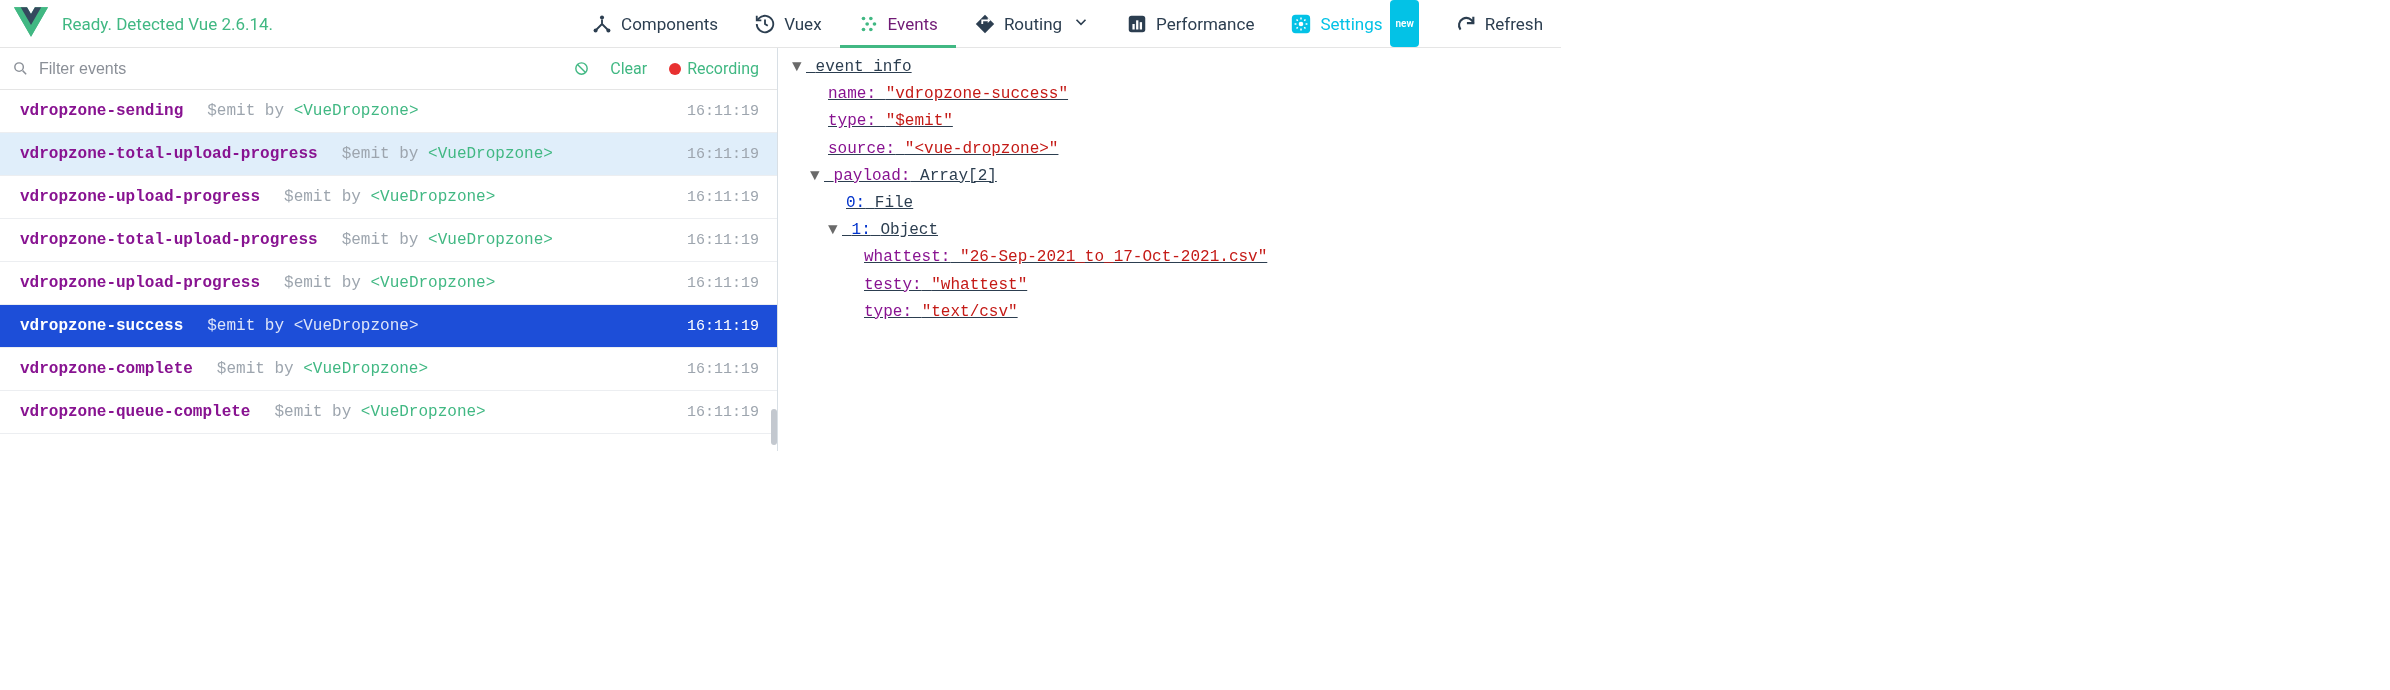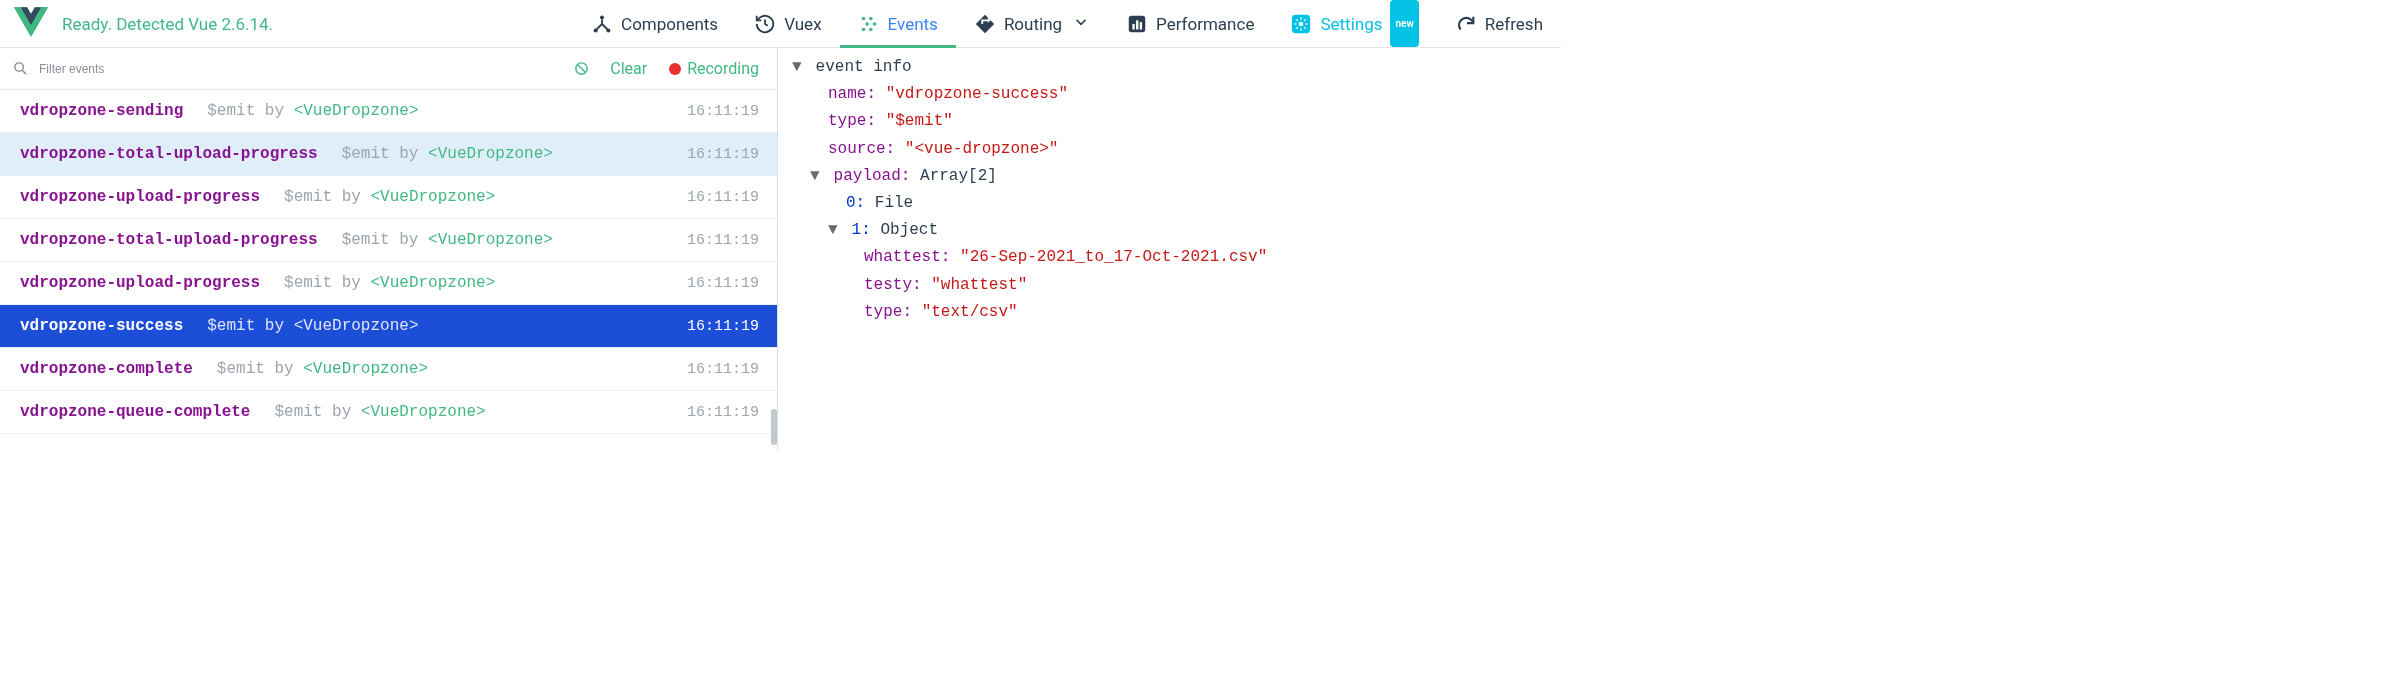--- a/index.html
+++ b/index.html
@@ -29,21 +29,21 @@
       display: flex;
       align-items: center;
       height: 100%;
       padding: 0 18px;
       color: #2c3e50;
       cursor: pointer;
       gap: 8px;
       font-size: 17px;
       position: relative;
     }
-    .tab.active { color: #3b82f6; }
+    .tab.active { color: #701a75; }
     .tab.active::after {
       content: "";
       position: absolute;
       bottom: -1px;
       left: 0;
       right: 0;
       height: 3px;
       background: #41b883;
     }
     .tab.settings { color: #03c2e6; }
@@ -70,21 +70,21 @@
       height: 42px;
       padding: 0 12px;
       border-bottom: 1px solid #e5e5e5;
       gap: 10px;
     }
     .search-icon { color: #8a8f97; width: 17px; height: 17px; }
     .filter-input {
       flex: 1;
       border: none;
       outline: none;
-      font-size: 12px;
+      font-size: 16px;
       color: #737373;
     }
     .filter-input::placeholder { color: #8a8f97; }
     .toolbar-btn { display: flex; align-items: center; gap: 6px; font-size: 16px; cursor: pointer; padding: 0 6px; }
     .clear-btn { color: #41b883; gap: 20px; }
     .recording-btn { color: #41b883; }
     .rec-dot { width: 12px; height: 12px; border-radius: 50%; background: #e83030; }
     .anti-icon { width: 17px; height: 17px; }
     
     
@@ -105,21 +105,21 @@
     .event-row.selected .ev-comp,
     .event-row.selected .ev-time { color: #fff; }
     .ev-left { display: flex; align-items: baseline; gap: 16px; }
     .ev-name { color: #881391; font-weight: 700; }
     .ev-sep { color: #9da5ae; margin-left: 8px; }
     .ev-comp { color: #41b883; }
     .ev-time { color: #9da5ae; font-size: 15px; }
     .event-row.selected .ev-sep { opacity: 0.85; }
     
     
-    .tree { font-size: 16px; line-height: 1.7; }
+    .tree { font-size: 16px; line-height: 1.7; text-decoration: underline; }
     .tree .row { white-space: nowrap; }
     .caret { display: inline-block; width: 14px; color: #6a6a6a; cursor: pointer; user-select: none; }
     .key-blue { color: #0033cc; }
     .key-red { color: #881391; }
     .val-str { color: #c41a16; }
     .val-plain { color: #2c3e50; }
     .indent-1 { padding-left: 18px; }
     .indent-2 { padding-left: 36px; }
     .indent-3 { padding-left: 54px; }
     .indent-4 { padding-left: 72px; }

